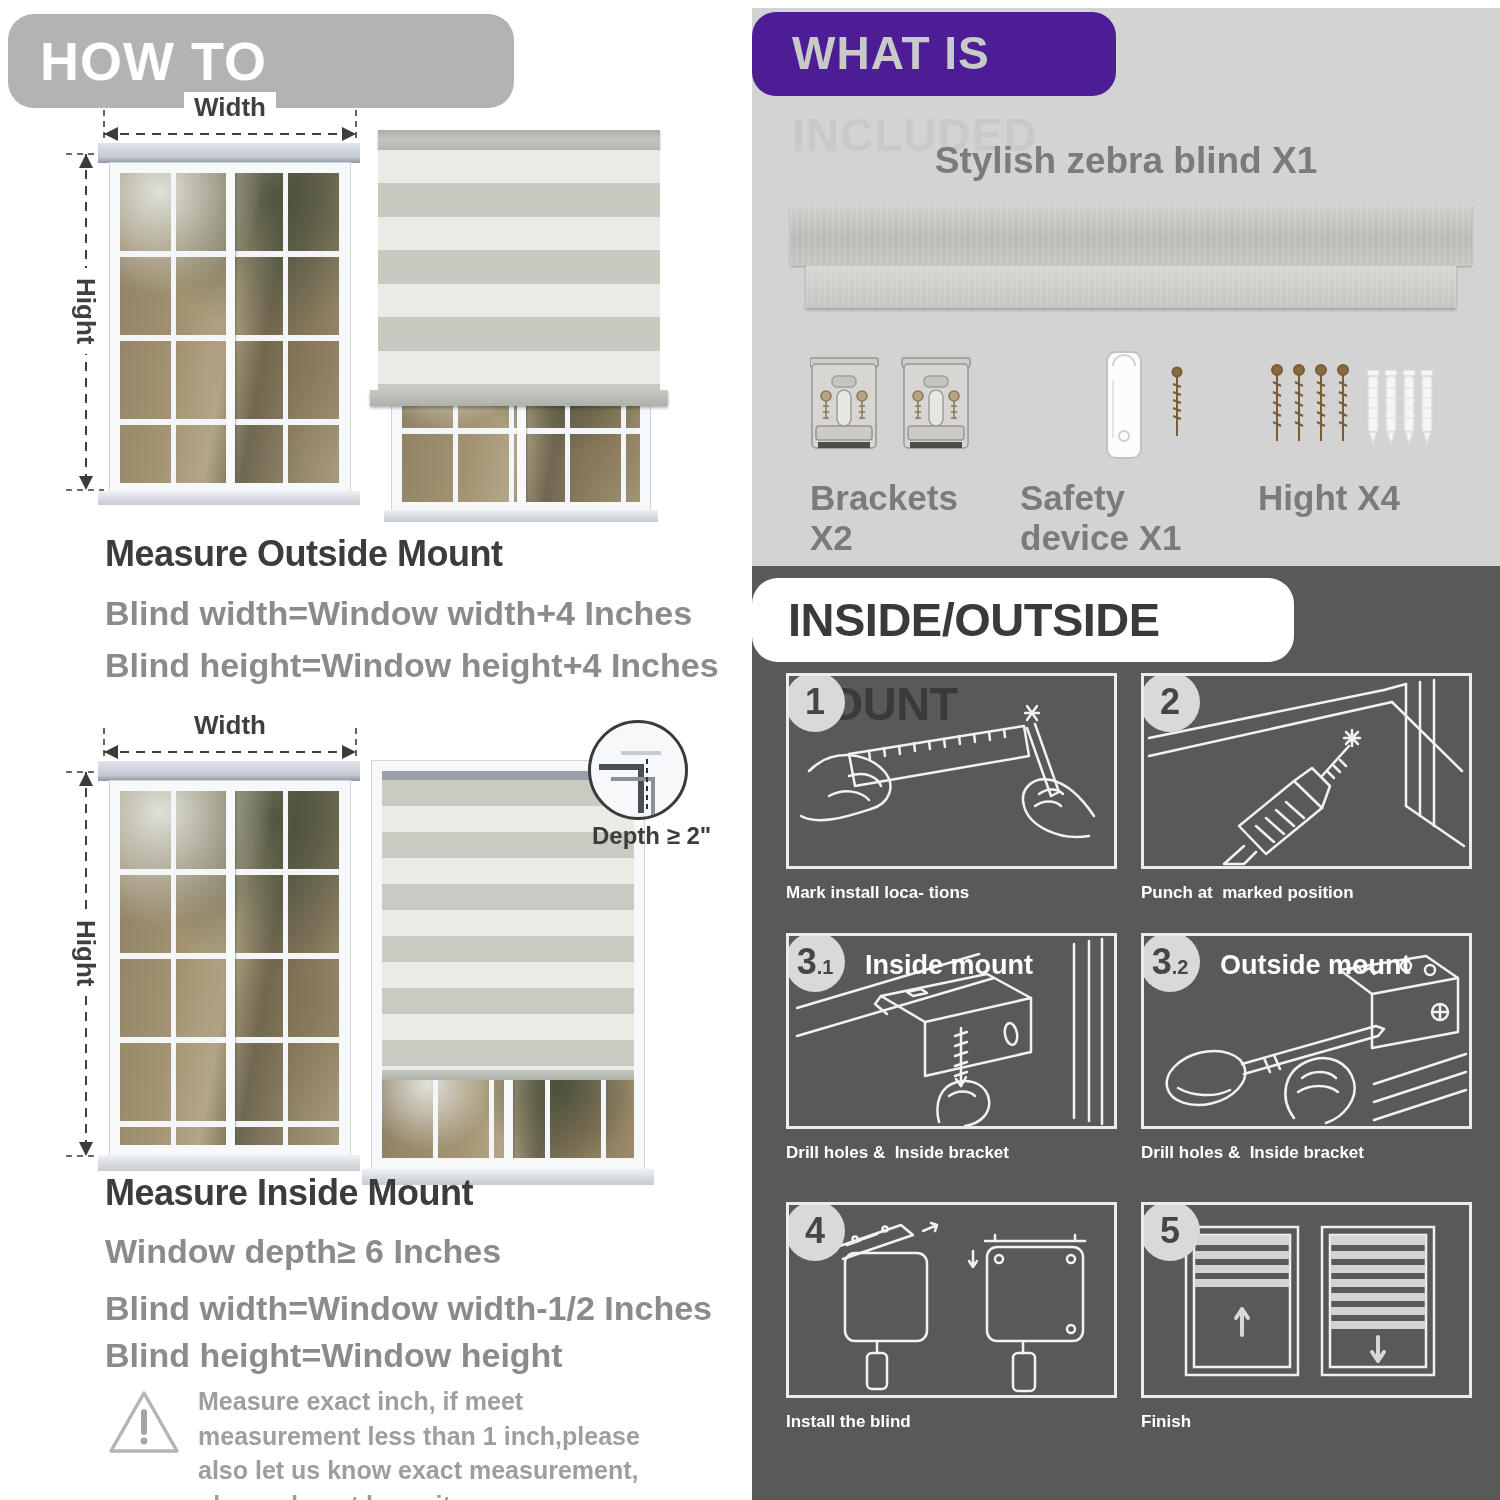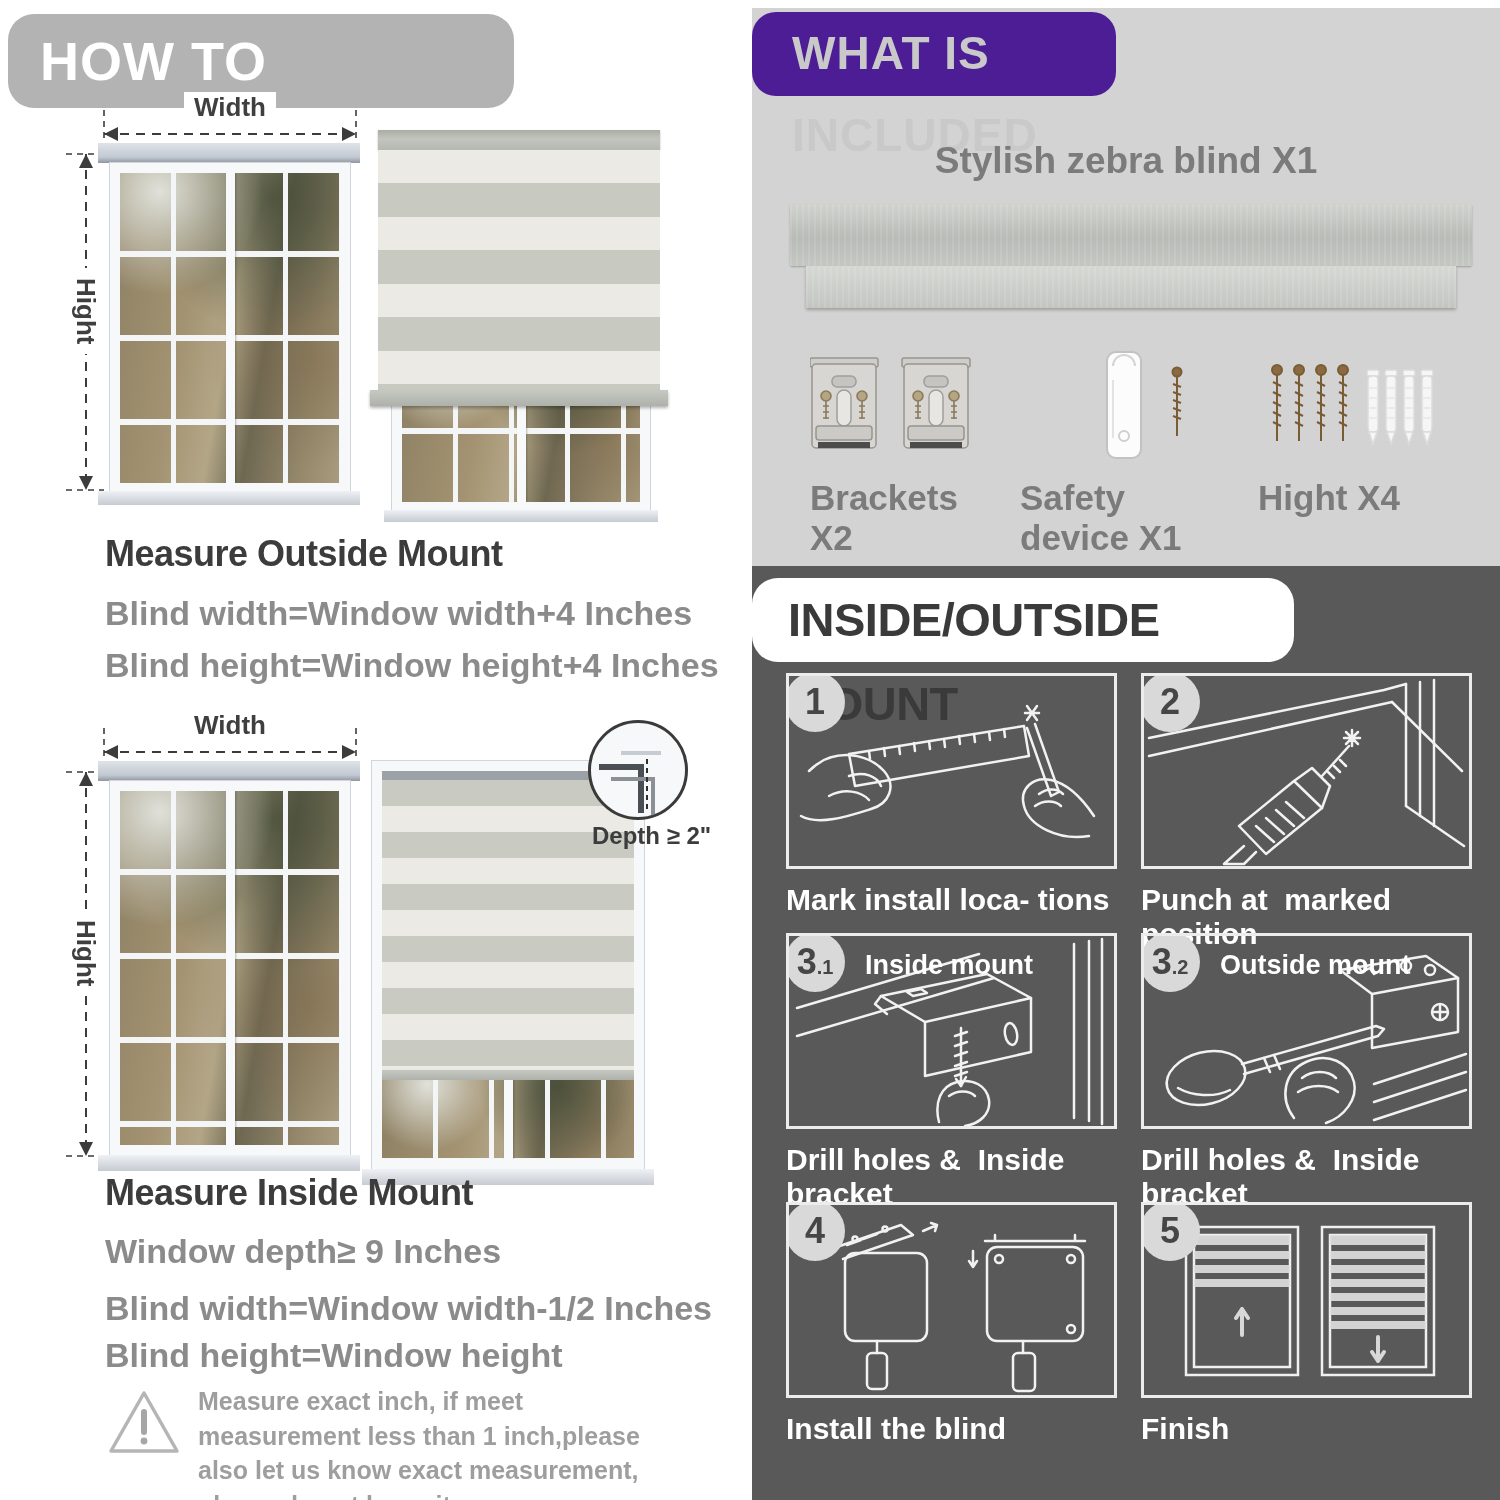--- a/index.html
+++ b/index.html
@@ -70,21 +70,21 @@
   .mnt-badge{left:752px;top:578px;width:542px;height:84px;background:#ffffff;border-radius:26px;}
   .mnt-badge span{display:block;padding-left:36px;line-height:84px;font-size:47px;font-weight:bold;
                   color:#3a3a3a;letter-spacing:-0.5px;}
 
   .step{width:331px;}
   .step-frame{position:relative;width:331px;height:196px;border:3px solid #ececec;box-sizing:border-box;overflow:hidden;}
   .step-num{position:absolute;left:-4px;top:-4px;width:60px;height:60px;border-radius:50%;background:#d9d9d9;
             color:#464646;font-weight:bold;font-size:36px;display:flex;align-items:center;justify-content:center;}
   .step-num .sub{font-size:20px;margin-top:10px;}
   .step-title{position:absolute;left:76px;top:14px;color:#fff;font-size:27px;font-weight:bold;}
-  .step-cap{margin-top:14px;color:#ffffff;font-size:30px;font-weight:bold;white-space:pre-wrap;}
+  .step-cap{margin-top:14px;color:#ffffff;font-size:17px;font-weight:bold;white-space:pre-wrap;}
   .lineart{position:absolute;inset:0;}
 </style>
 </head>
 <body>
 
 <div id="root">
 
   <div class="abs hdr-badge">
     <span>HOW TO MEASURE</span>
   </div>
@@ -167,21 +167,21 @@
     <svg width="94" height="94">
       <path d="M8,44 H50 V90" stroke="#4a4f55" stroke-width="6" fill="none"></path>
       <path d="M20,56 H62 V92" stroke="#8b9097" stroke-width="4" fill="none"></path>
       <path d="M56,36 V90" stroke="#2f2f2f" stroke-width="2" stroke-dasharray="5 4" fill="none"></path>
       <path d="M30,30 H70" stroke="#c7ccd2" stroke-width="4" fill="none"></path>
     </svg>
   </div>
   <div class="abs depth-label" style="left:592px;top:822px;">Depth ≥ 2"</div>
 
   <div class="abs mtitle" style="left:105px;top:1172px;">Measure Inside Mount</div>
-  <div class="abs mline" style="left:105px;top:1232px;">Window depth≥ 9 Inches</div>
+  <div class="abs mline" style="left:105px;top:1232px;">Window depth≥ 6 Inches</div>
   <div class="abs mline" style="left:105px;top:1289px;">Blind width=Window width-1/2 Inches</div>
   <div class="abs mline" style="left:105px;top:1336px;">Blind height=Window height</div>
 
   <svg class="abs" style="left:106px;top:1388px;" width="76" height="70">
     <path d="M38,5 L71,63 L5,63 Z" stroke="#b5b5b5" stroke-width="3.5" fill="none" stroke-linejoin="round"></path>
     <path d="M38,24 V44" stroke="#a6a6a6" stroke-width="6" stroke-linecap="round" fill="none"></path>
     <circle cx="38" cy="53" r="3.4" fill="#a6a6a6"></circle>
   </svg>
   <div class="abs warn-text" style="left:198px;top:1384px;">Measure exact inch, if meet measurement less than 1 inch,please also let us know exact measurement, please do not leave it</div>
 

